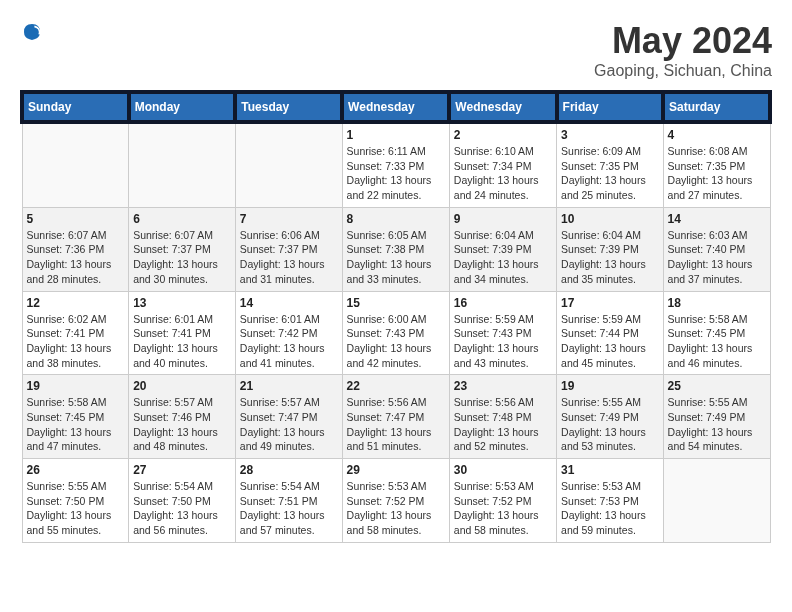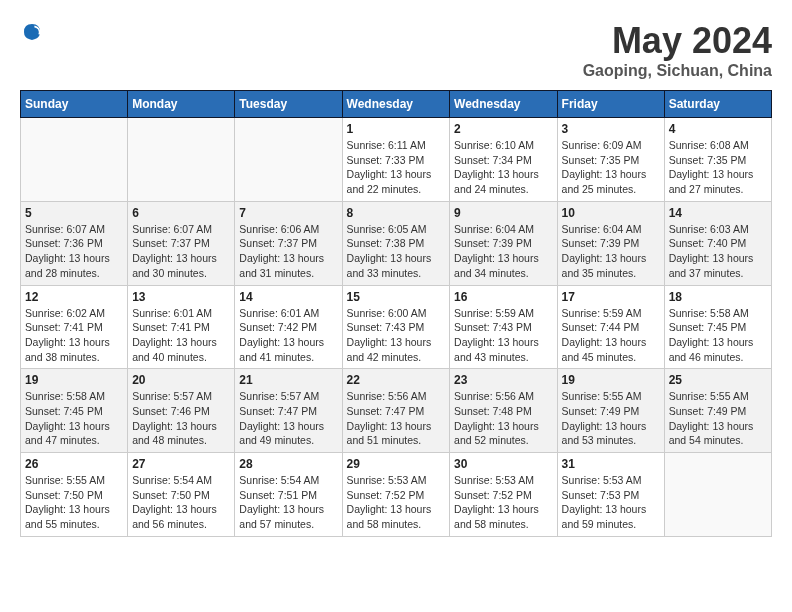--- a/index.html
+++ b/index.html
@@ -29,34 +29,33 @@
       text-align: right;
     }
     .month-year {
       font-size: 36px;
       font-weight: bold;
       color: #333;
     }
     .location {
       font-size: 16px;
       color: #555;
-      font-weight: bold;
     }
     .calendar {
       width: 100%;
       border-collapse: collapse;
       font-size: 11px;
     }
     .calendar th {
       background-color: #2a6db5;
       color: #fff;
       padding: 6px 4px;
       text-align: left;
       font-size: 12px;
-      border: 1px solid #0f172a;
+      border: 4px solid #0f172a;
     }
     .calendar td {
       border: 1px solid #ccc;
       vertical-align: top;
       padding: 4px;
       width: 108px;
       min-height: 80px;
       background: #fff;
     }
     .calendar tr:nth-child(even) td {

